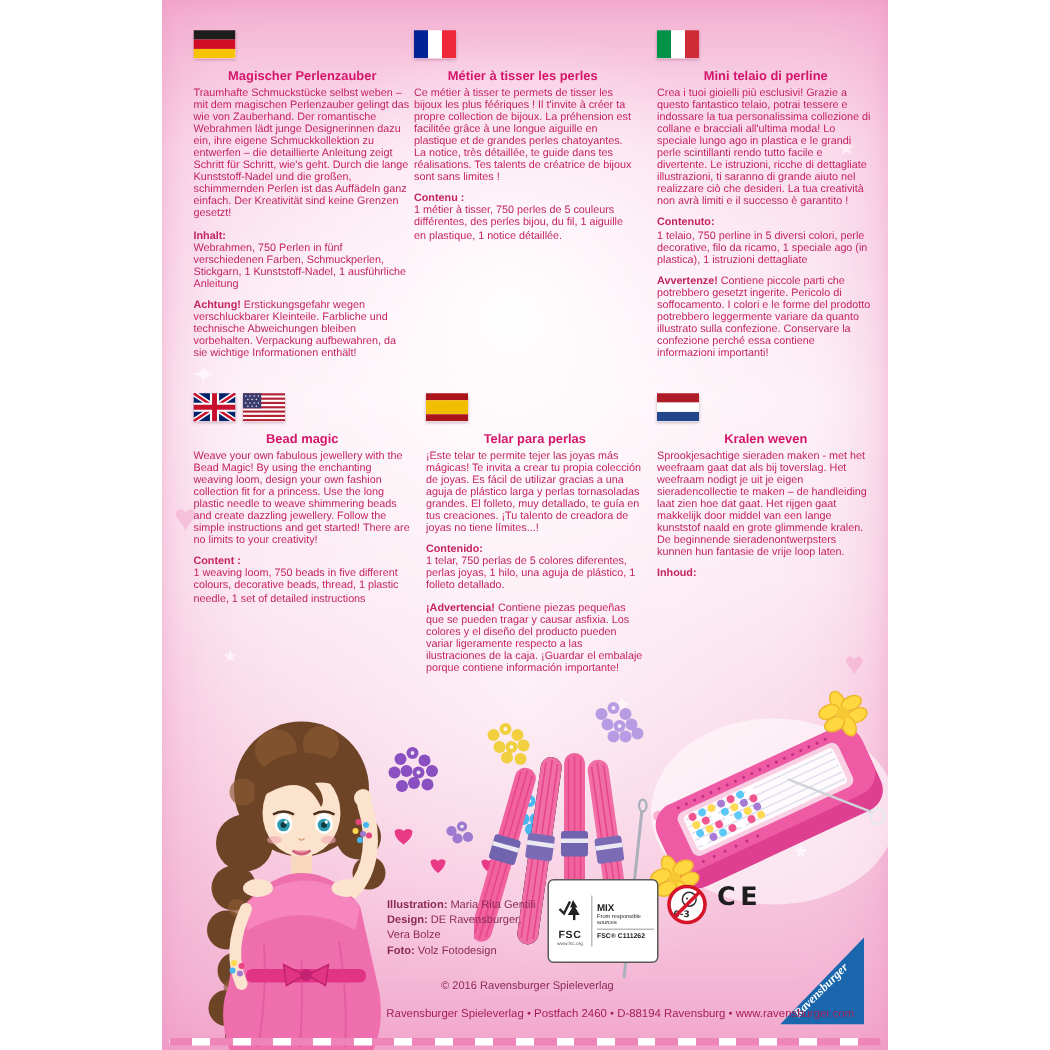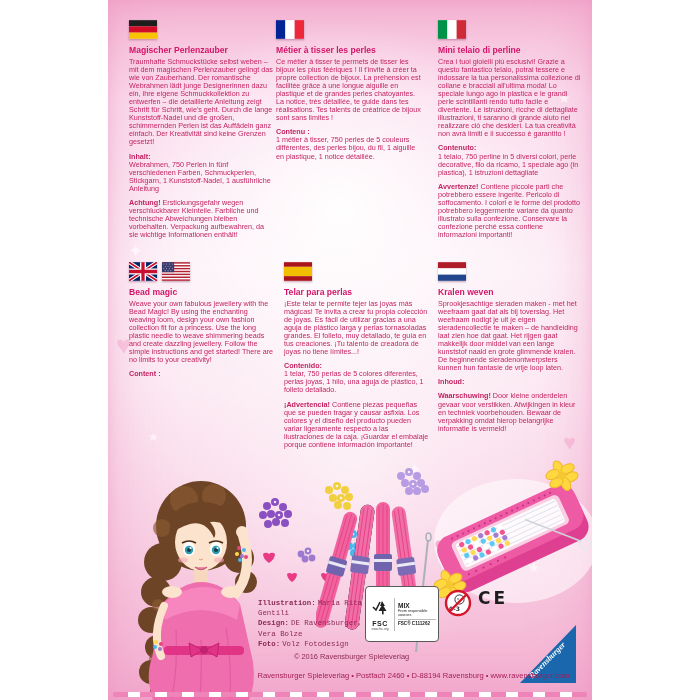--- a/index.html
+++ b/index.html
@@ -11,27 +11,27 @@
       radial-gradient(ellipse 55% 38% at 48% 30%, rgba(255,255,255,.95), rgba(255,255,255,0) 72%),
       radial-gradient(ellipse 60% 42% at 50% 66%, rgba(255,255,255,.55), rgba(255,255,255,0) 70%),
       linear-gradient(180deg,#f5b9d6 0%,#fbdfee 14%,#fdf2f8 38%,#fceaf3 55%,#f8cfe3 78%,#f3aed0 100%);
     box-shadow: inset 0 0 55px rgba(236,140,188,.55), inset 0 0 10px rgba(236,140,188,.3);}
   .sparkle{position:absolute;color:rgba(255,255,255,.6);pointer-events:none;}
   .heartdeco{position:absolute;color:rgba(236,120,176,.28);pointer-events:none;}
   
   .lang{position:absolute;width:145px;color:#c32361;}
   .flags{height:20px;margin-bottom:6px;display:flex;gap:5px;}
   .flag{width:28px;height:19px;box-shadow:0 1px 2px rgba(90,20,60,.35);display:block;}
-  .lang h3{margin:0 0 2px 0;font-size:8.6px;line-height:9.5px;color:#d4166a;font-weight:bold;}
+  .lang h3{margin:0 0 2px 0;font-size:8.6px;line-height:9.5px;color:#d4166a;font-weight:bold;text-align:center;}
   .lang p{margin:0;font-size:7.2px;line-height:8.1px;font-weight:500;}
   .lang .label{font-weight:bold;margin-top:6px;}
   .lang .warn{margin-top:6px;}
   .lang .warn b{margin-right:2px;}
   
-  .credits{position:absolute;left:150px;top:598px;width:112px;color:#8c2a54;font-size:7.4px;line-height:10.2px;font-family:Liberation Mono, monospace;}
+  .credits{position:absolute;left:150px;top:598px;width:112px;color:#8c2a54;font-size:7.4px;line-height:10.2px;}
   .credits b{margin-right:2px;}
   .copyright{position:absolute;left:150px;top:652px;color:#8c2a54;font-size:7.4px;padding-left:36px;}
   .bottombar{position:absolute;left:145px;right:18px;top:671px;text-align:center;
              color:#a41e56;font-size:7.6px;font-weight:normal;}
   .cutline{position:absolute;left:5px;right:5px;bottom:3px;height:5px;border-radius:2px;
            background:repeating-linear-gradient(90deg,#ee84b8 0 15px,#ffffff 15px 27px);}
   
   .fsc{position:absolute;left:257px;top:586px;width:68px;height:50px;background:#fff;
        border:1px solid #5a5a5a;border-radius:4px;display:flex;align-items:center;padding:2px;}
   .fsc .left{width:24px;text-align:center;border-right:1px solid #bbb;padding-right:2px;}
@@ -94,21 +94,21 @@
       <svg class="flag" viewBox="0 0 60 40">
         <rect width="20" height="40" x="0" fill="#009246"></rect>
           <rect width="20" height="40" x="20" fill="#ffffff"></rect>
           <rect width="20" height="40" x="40" fill="#ce2b37"></rect>
       </svg>
     </div>
     <h3>Mini telaio di perline</h3>
     <p class="body">Crea i tuoi gioielli più esclusivi!  Grazie a questo fantastico telaio, potrai tessere e indossare la tua personalissima collezione di collane e bracciali all'ultima moda!  Lo speciale lungo ago in plastica e le grandi perle scintillanti rendo tutto facile e divertente.  Le istruzioni, ricche di dettagliate illustrazioni, ti saranno di grande aiuto nel realizzare ciò che desideri. La tua creatività non avrà limiti e il successo è garantito !</p>
     <p class="label">Contenuto:</p>
     <p>1 telaio, 750 perline in 5 diversi colori, perle decorative, filo da ricamo, 1 speciale ago (in plastica), 1 istruzioni dettagliate</p>
-    <p class="warn"><b>Avvertenze!</b><span>Contiene piccole parti che potrebbero essere ingerite. Pericolo di soffocamento. I colori e le forme del prodotto potrebbero leggermente variare da quanto illustrato sulla confezione. Conservare la confezione perché essa contiene informazioni importanti!</span></p>
+    <p class="warn"><b>Avvertenze!</b><span>Contiene piccole parti che potrebbero gesetzt ingerite. Pericolo di soffocamento. I colori e le forme del prodotto potrebbero leggermente variare da quanto illustrato sulla confezione. Conservare la confezione perché essa contiene informazioni importanti!</span></p>
   </div>
 
   <div class="lang" style="left:21px;top:262px;">
     <div class="flags">
       <svg class="flag" viewBox="0 0 60 40">
         <rect width="60" height="40" fill="#012169"></rect>
         <path d="M0,0 L60,40 M60,0 L0,40" stroke="#ffffff" stroke-width="8"></path>
         <path d="M0,0 L60,40 M60,0 L0,40" stroke="#c8102e" stroke-width="3.5"></path>
         <path d="M30,0 V40 M0,20 H60" stroke="#ffffff" stroke-width="13"></path>
         <path d="M30,0 V40 M0,20 H60" stroke="#c8102e" stroke-width="7"></path>
@@ -139,20 +139,21 @@
             <circle cx="22" cy="14" r="1"></circle>
           <circle cx="7" cy="18.5" r="1"></circle>
             <circle cx="13" cy="18.5" r="1"></circle>
             <circle cx="19" cy="18.5" r="1"></circle>
         </g>
       </svg>
     </div>
     <h3>Bead magic</h3>
     <p class="body">Weave your own fabulous jewellery with the Bead Magic! By using the enchanting weaving loom, design your own fashion collection fit for a princess.  Use the long plastic needle to weave shimmering beads and create dazzling jewellery. Follow the simple instructions and get started! There are no limits to your creativity!</p>
     <p class="label">Content :</p>
+    <p>1 weaving loom, 750 beads in five different colours, decorative beads, thread, 1 plastic needle, 1 set of detailed instructions</p>
   </div>
 
   <div class="lang" style="left:176px;top:262px;">
     <div class="flags">
       <svg class="flag" viewBox="0 0 60 40">
         <rect width="60" height="10" y="0" fill="#aa151b"></rect>
           <rect width="60" height="20" y="10" fill="#f1bf00"></rect>
           <rect width="60" height="10" y="30" fill="#aa151b"></rect>
       </svg>
     </div>
@@ -167,21 +168,20 @@
     <div class="flags">
       <svg class="flag" viewBox="0 0 60 40">
         <rect width="60" height="13.3" y="0" fill="#ae1c28"></rect>
           <rect width="60" height="13.4" y="13.3" fill="#ffffff"></rect>
           <rect width="60" height="13.3" y="26.7" fill="#21468b"></rect>
       </svg>
     </div>
     <h3>Kralen weven</h3>
     <p class="body">Sprookjesachtige sieraden maken - met het  weefraam gaat dat als bij toverslag. Het weefraam nodigt je uit je eigen sieradencollectie te maken – de handleiding laat zien hoe dat gaat. Het rijgen gaat makkelijk door middel van een lange kunststof naald en grote glimmende kralen. De beginnende sieradenontwerpsters kunnen hun fantasie de vrije loop laten.</p>
     <p class="label">Inhoud:</p>
-    <p class="warn"><b>Waarschuwing!</b><span>Door kleine onderdelen gevaar voor verstikken. Afwijkingen in kleur en techniek voorbehouden. Bewaar de verpakking omdat hierop belangrijke informatie is vermeld!</span></p>
   </div>
 
   <svg style="position:absolute;left:-2px;top:470px;" width="192" height="230" viewBox="0 0 192 230">
 
     <g fill="#6e4426">
       <circle cx="95" cy="56" r="45"></circle>
       <circle cx="57" cy="92" r="19"></circle>
         <circle cx="50" cy="122" r="15"></circle>
         <circle cx="45" cy="150" r="13"></circle>
       <circle cx="51" cy="177" r="12"></circle>

